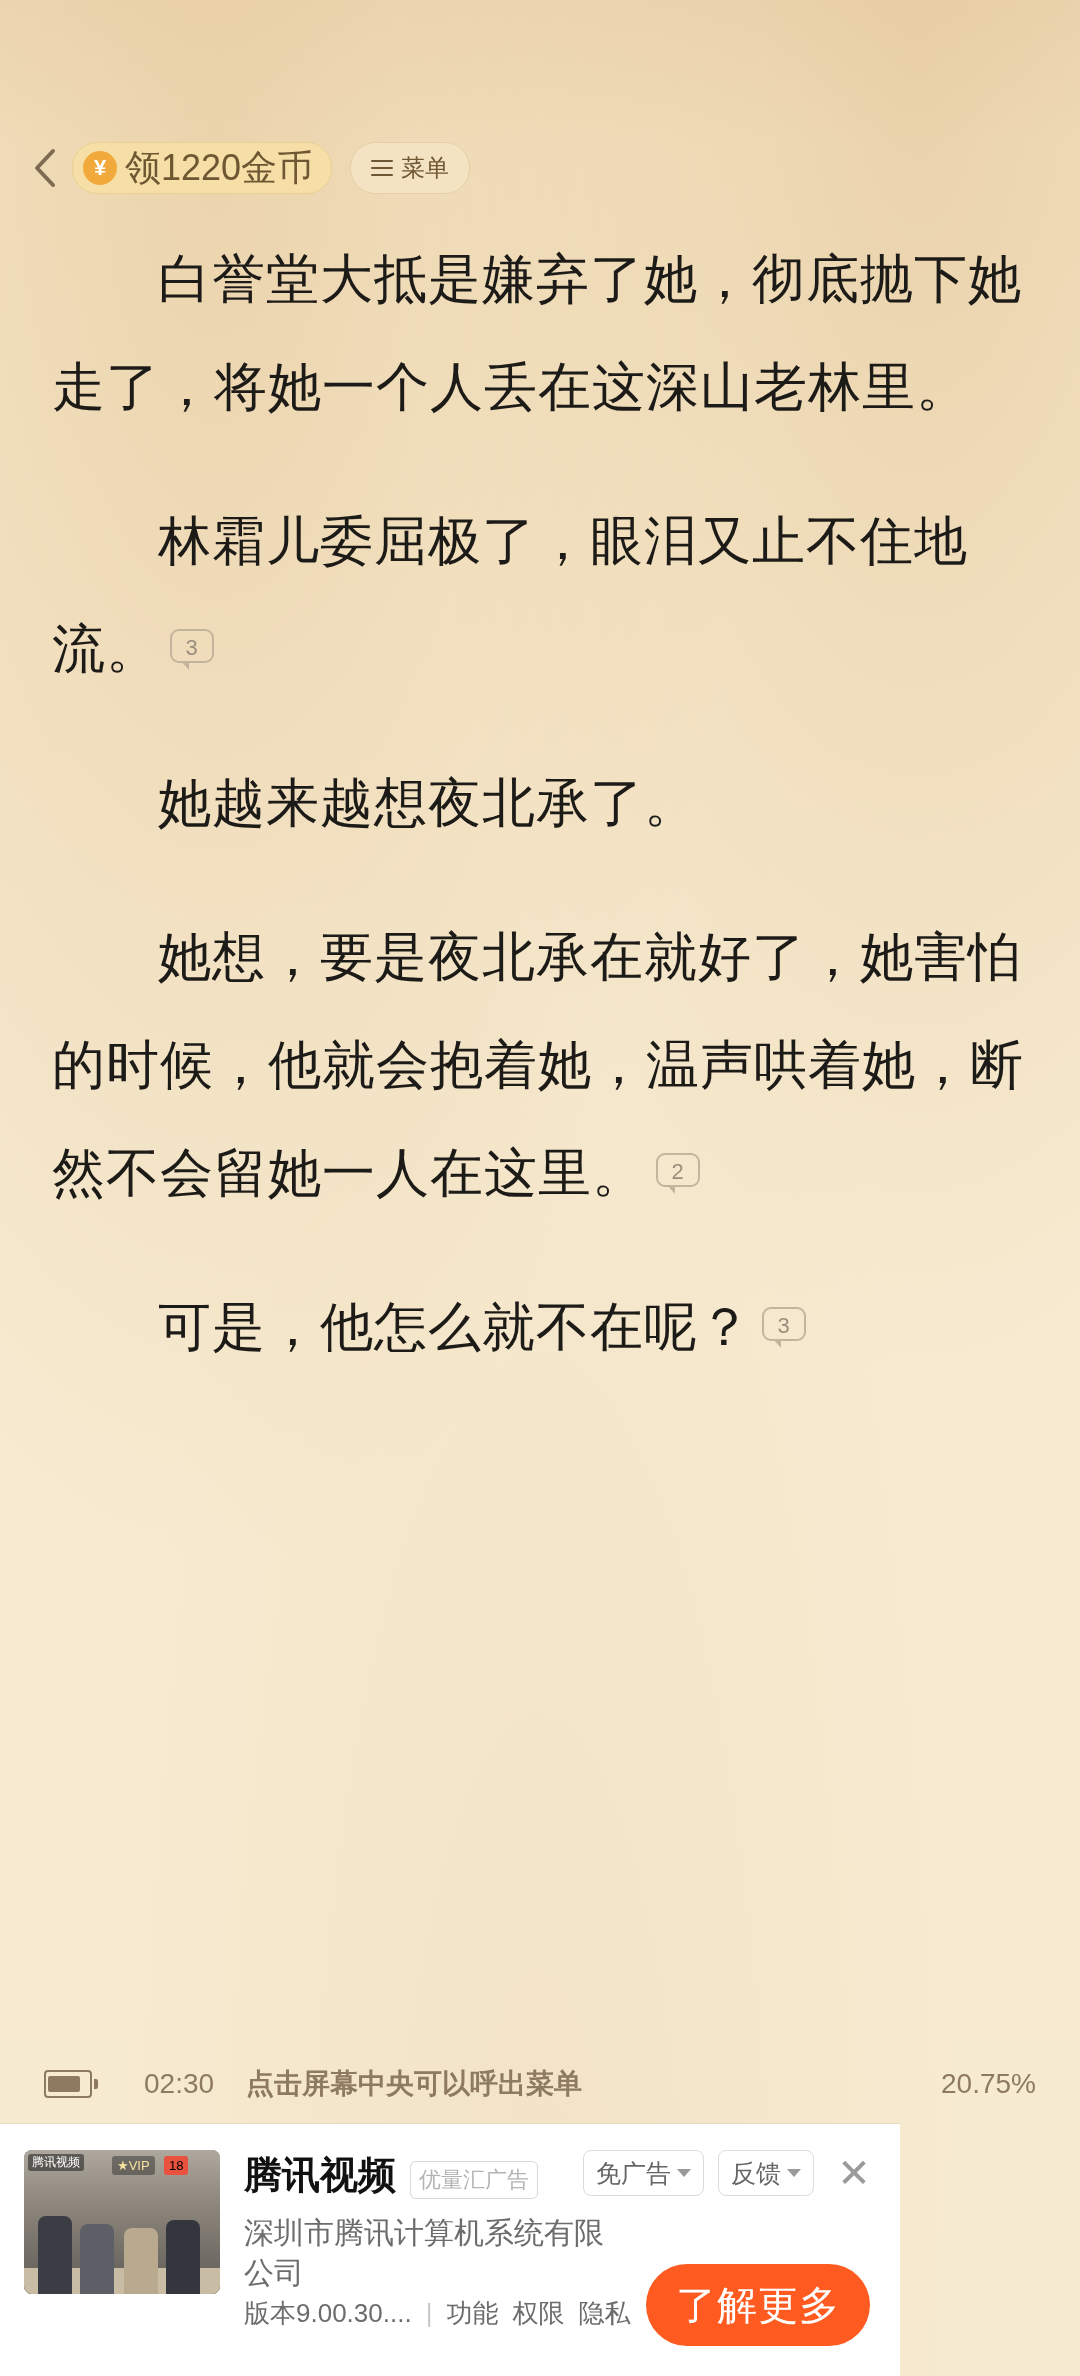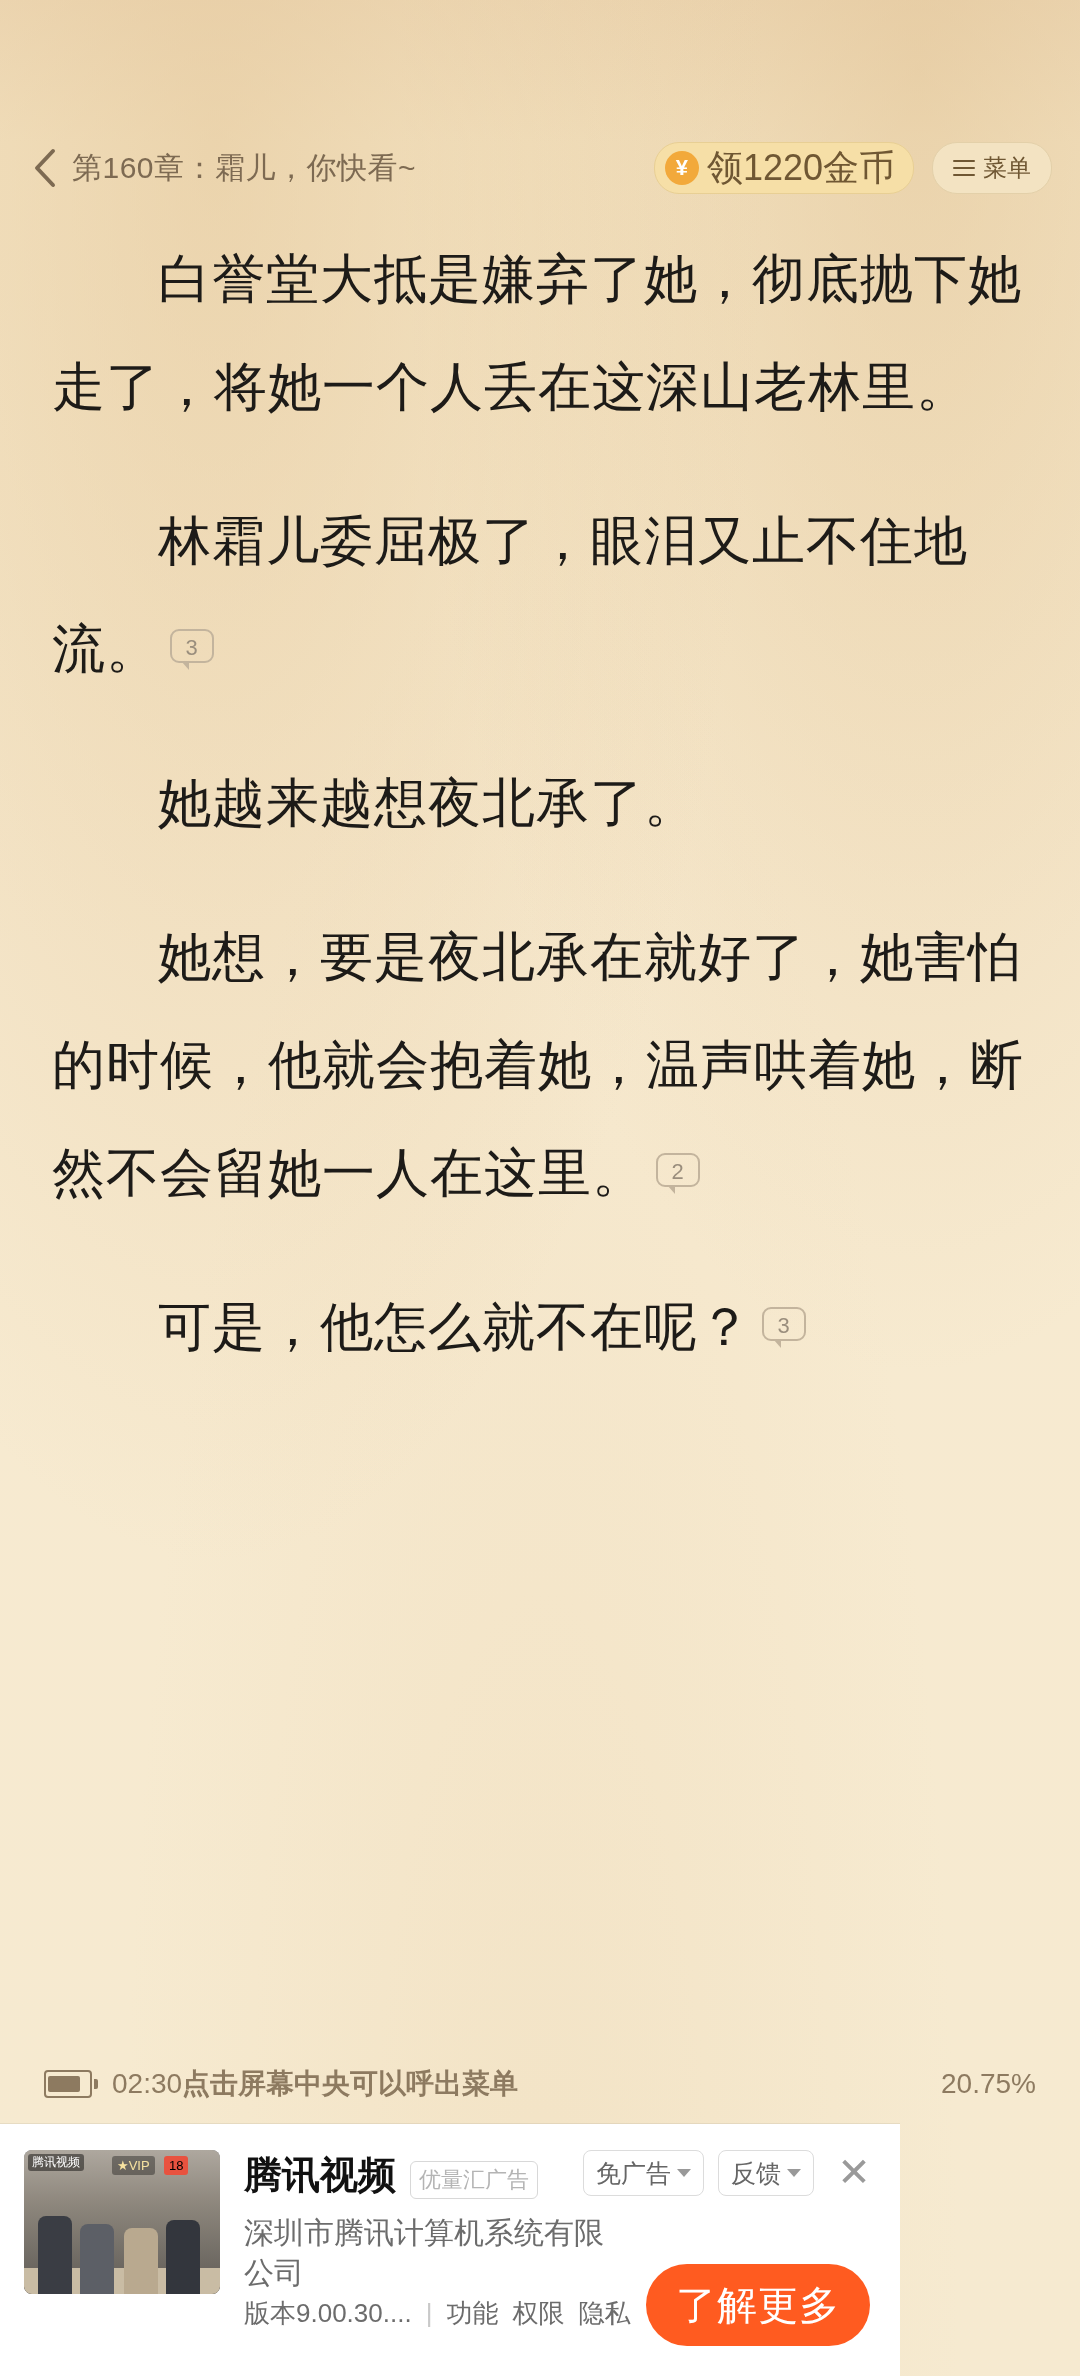--- a/index.html
+++ b/index.html
@@ -179,20 +179,21 @@
     left: 0;
     top: 2056px;
     width: 1080px;
     height: 56px;
     display: flex;
     align-items: center;
     padding: 0 44px;
     box-sizing: border-box;
     font-size: 27px;
     color: #8d7a60;
+    gap: 32px;
   }
   .battery {
     display: inline-flex;
     align-items: center;
     margin-right: 14px;
   }
   .battery-body {
     width: 44px;
     height: 24px;
     border: 2px solid #8d7a60;
@@ -352,21 +353,21 @@
     flex: 0 0 auto;
     width: 270px;
     height: 100%;
     position: relative;
   }
   .ad-top-controls {
     position: absolute;
     top: 0;
     right: 0;
     display: flex;
-    align-items: flex-start;
+    align-items: center;
   }
   .ad-chip {
     display: flex;
     align-items: center;
     border: 1px solid #dcdcdc;
     border-radius: 8px;
     height: 44px;
     padding: 0 12px;
     font-size: 25px;
     color: #666;
@@ -412,21 +413,20 @@
 
 <div class="screen">
   <div class="paper-texture"></div>
 
   <div class="topbar">
     <div class="back-icon">
       <svg width="26" height="42" viewBox="0 0 26 42" aria-hidden="true">
         <polyline points="21,4 5,21 21,38" fill="none" stroke="#7d6a52" stroke-width="4" stroke-linecap="round" stroke-linejoin="round"></polyline>
       </svg>
     </div>
-    <div class="chapter-title">第160章：霜儿，你快看~</div>
 
     <div class="coin-pill">
       <div class="coin-circle">¥</div>
       <div class="coin-text">领1220金币</div>
     </div>
 
     <div class="menu-pill">
       <span class="menu-lines">
           <i></i>
           <i></i>

